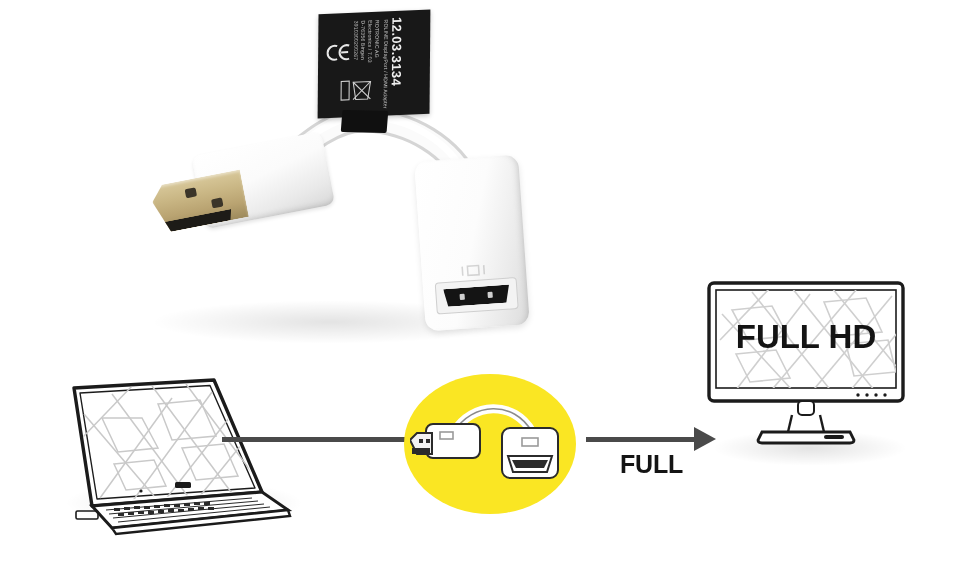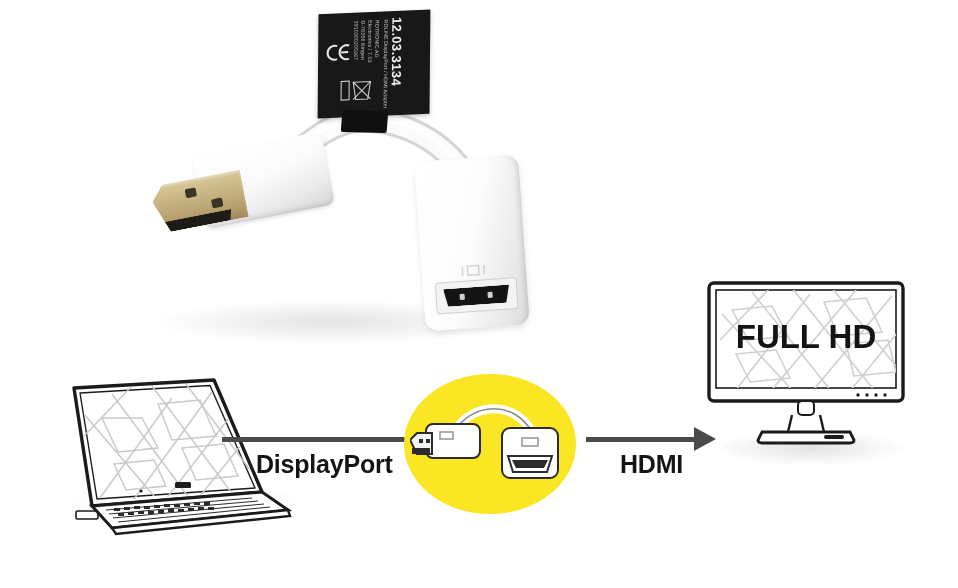--- a/index.html
+++ b/index.html
@@ -400,22 +400,21 @@
         </g>
         <g>
           <rect x="92" y="40" width="56" height="50" rx="8" fill="#ffffff" stroke="#2b2b2b" stroke-width="2"></rect>
           <rect x="112" y="50" width="16" height="8" fill="none" stroke="#9a9a9a" stroke-width="1.6"></rect>
           <path d="M98,68 L142,68 L137,84 L103,84 Z" fill="#ffffff" stroke="#2b2b2b" stroke-width="2"></path>
           <path d="M102,72 L138,72 L134,80 L106,80 Z" fill="#2b2b2b"></path>
         </g>
       </svg>
     </div>
 
-    <div class="diagram-label" id="label-displayport">DisplayPort</div>
-    <div class="diagram-label" id="label-hdmi">HDMI</div>
+    <div class="diagram-label" id="label-hdmi">FULL</div>
 
     <svg id="monitor" viewBox="0 0 200 165">
       <defs>
         <clipPath id="monScreenClip">
             <rect x="10" y="10" width="180" height="98"></rect>
           </clipPath>
       </defs>
       <rect x="3" y="3" width="194" height="118" rx="5" fill="#ffffff" stroke="#1b1b1b" stroke-width="3.4"></rect>
       <rect x="10" y="10" width="180" height="98" fill="#ffffff" stroke="#1b1b1b" stroke-width="1.6"></rect>
       <g clip-path="url(#monScreenClip)" stroke="#cfcfcf" stroke-width="1.6" fill="none">

